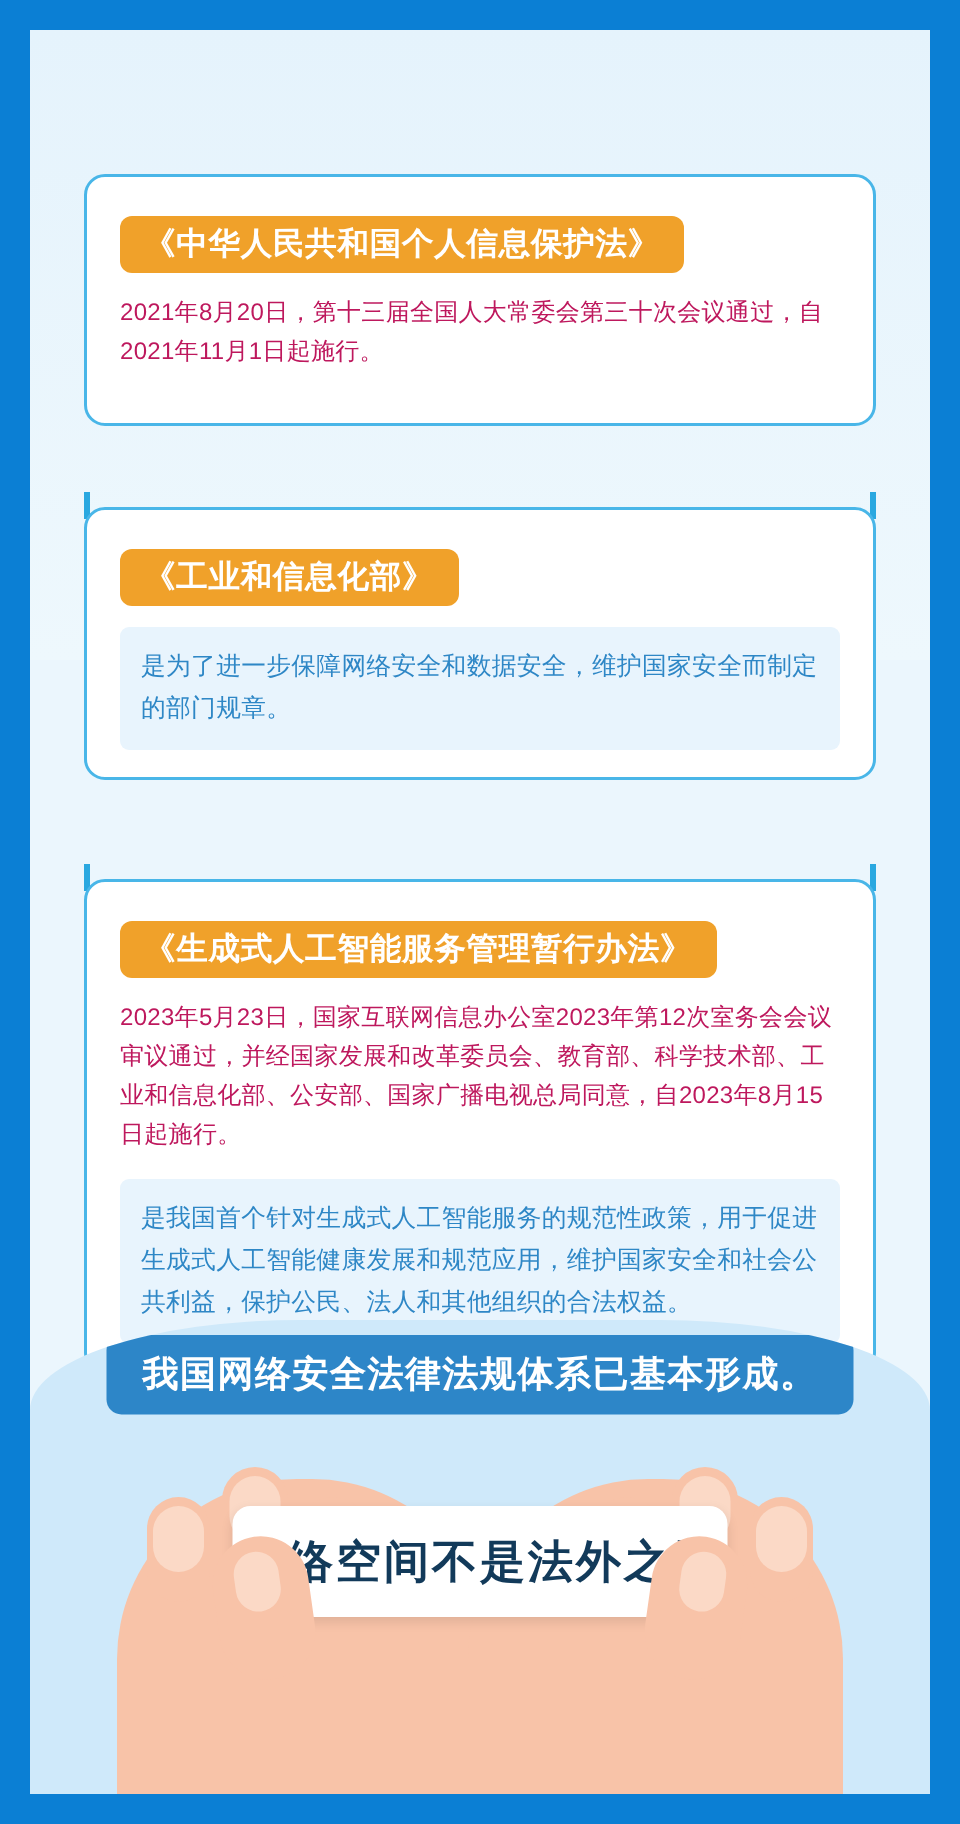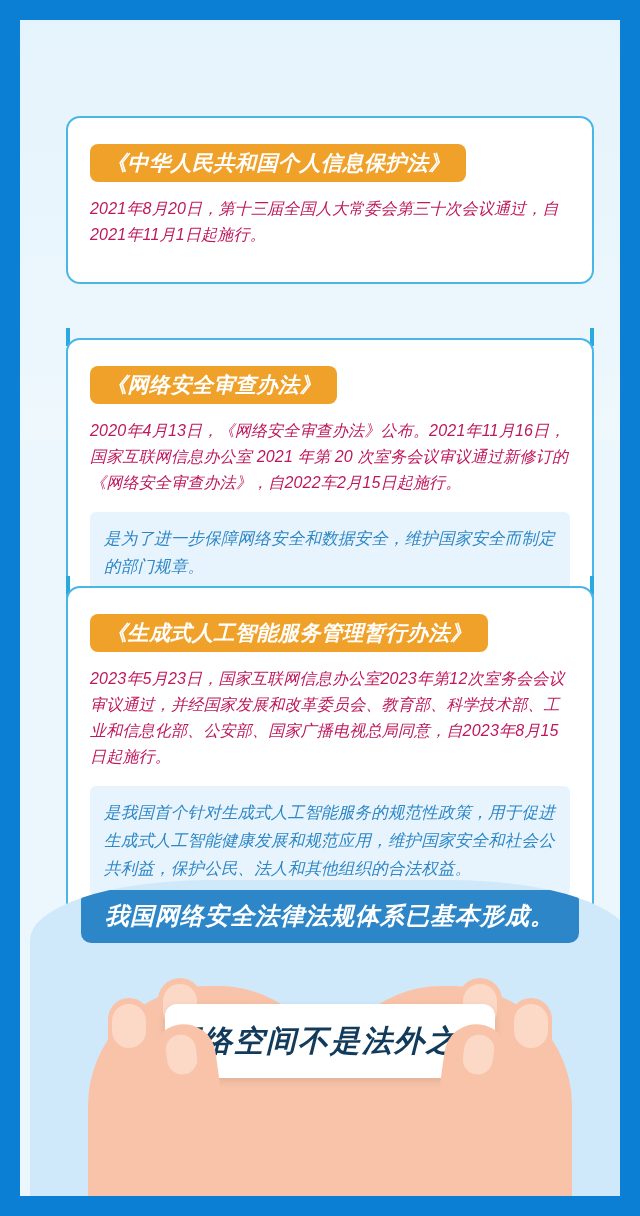--- a/index.html
+++ b/index.html
@@ -29,24 +29,23 @@
   
   .inner-bg::before {
     content: "";
     position: absolute;
     left: 0; top: 0; right: 0;
     height: 420px;
     background: linear-gradient(#e5f3fc, #eef8fd);
   }
   .content {
     position: absolute;
-    left: 10px; top: 0;
+    left: 0; top: 0;
     width: 600px;
     height: 1176px;
-    font-style: italic;
   }
 
   
   .connector {
     position: absolute;
     height: 18px;
     border-left: 4px solid #2aa8e0;
     border-right: 4px solid #2aa8e0;
     box-sizing: border-box;
   }
@@ -186,22 +185,21 @@
     <div class="content">
 
       <div class="card" style="top:96px;">
         <div class="card-title">《中华人民共和国个人信息保护法》</div>
         <div class="card-body">2021年8月20日，第十三届全国人大常委会第三十次会议通过，自2021年11月1日起施行。</div>
       </div>
 
       <div class="connector" style="left:36px; top:308px; width:528px;"></div>
 
       <div class="card" style="top:318px;">
-        <div class="card-title">《网络安全审查办法》</div>
-        <div class="card-body">2020年4月13日，《网络安全审查办法》公布。2021年11月16日，国家互联网信息办公室 2021 年第 20 次室务会议审议通过新修订的《网络安全审查办法》，自2022车2月15日起施行。</div>
+        <div class="card-title">《工业和信息化部》</div>
         <div class="card-note">是为了进一步保障网络安全和数据安全，维护国家安全而制定的部门规章。</div>
       </div>
 
       <div class="connector" style="left:36px; top:556px; width:528px;"></div>
 
       <div class="card" style="top:566px;">
         <div class="card-title">《生成式人工智能服务管理暂行办法》</div>
         <div class="card-body">2023年5月23日，国家互联网信息办公室2023年第12次室务会会议审议通过，并经国家发展和改革委员会、教育部、科学技术部、工业和信息化部、公安部、国家广播电视总局同意，自2023年8月15日起施行。</div>
         <div class="card-note">是我国首个针对生成式人工智能服务的规范性政策，用于促进生成式人工智能健康发展和规范应用，维护国家安全和社会公共利益，保护公民、法人和其他组织的合法权益。</div>
       </div>

